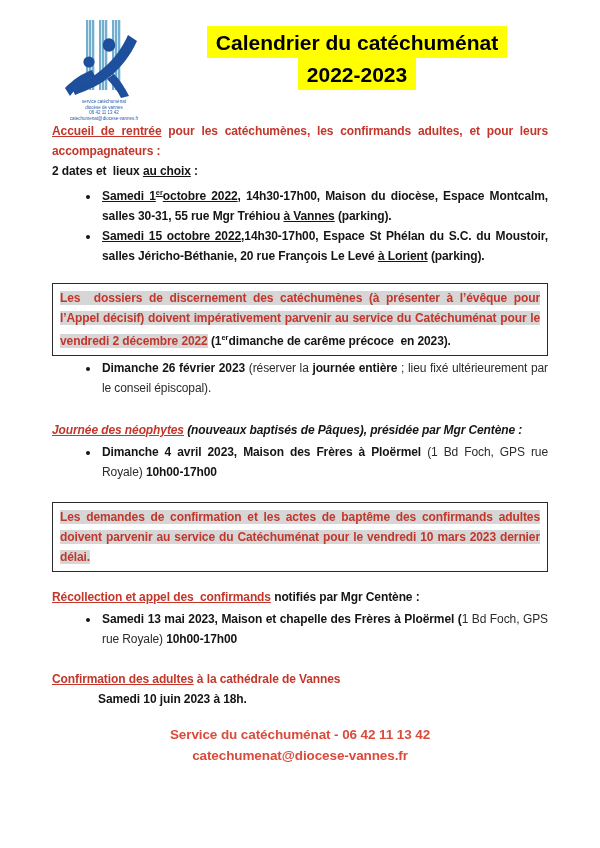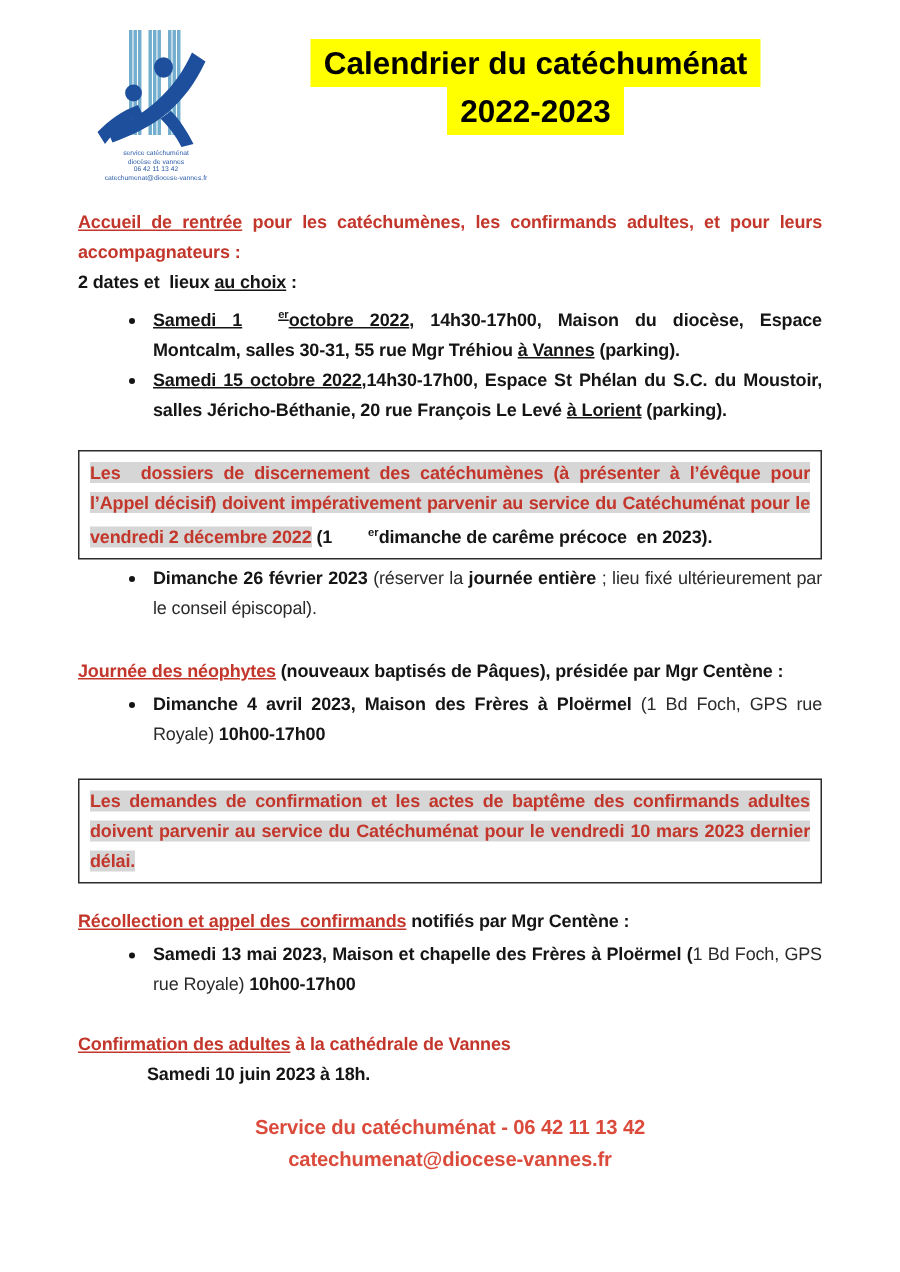--- a/index.html
+++ b/index.html
@@ -14,34 +14,34 @@
   .title-wrap{flex:1;text-align:center;padding-top:6px;}
   .title-row{line-height:0;}
   .title-line{display:inline-block;background:#FFFF00;color:#000;font-weight:700;font-size:21px;line-height:27px;padding:3px 9px 2px 9px;}
 
   
   .content{padding:0 52px;font-size:12px;line-height:20px;font-weight:700;letter-spacing:-0.1px;}
   .para{margin:0;text-align:justify;}
   .centered{text-align:left;}
   .red{color:#C3362B;}
   .ul{text-decoration:underline;}
-  .sup{vertical-align:super;font-size:0.62em;letter-spacing:0;margin-left:24px;}
+  .sup{vertical-align:super;font-size:0.62em;letter-spacing:0;}
   .hl{background:#D6D6D6;}
   .reg{font-weight:400;color:#2b2b2b;}
 
   ul.dates{margin:2px 0 0 0;padding-left:48px;}
   ul.dates li{text-align:justify;padding-left:2px;}
 
   .notice-box{border:1.5px solid #2b2b2b;padding:4px 7px;}
   .box-dossiers{margin-top:17px;}
   .box-confirmands{margin-top:20px;}
 
-  .sec-accueil{margin-top:17px;}
+  .sec-accueil{}
   .sec-appel{margin-top:16px;}
-  .sec-journee{margin-top:22px;}
+  .sec-journee{margin-top:22px;font-style:italic;}
   .sec-recollection{margin-top:15px;}
   .sec-confirmation{margin-top:20px;}
   .indent-line{margin:0;padding-left:46px;text-align:left;}
 
   .footer{margin-top:15px;text-align:center;color:#DB4B3C;font-weight:700;font-size:13.5px;line-height:21px;}
   .footer p{margin:0;}
 </style>
 </head>
 <body>
 

